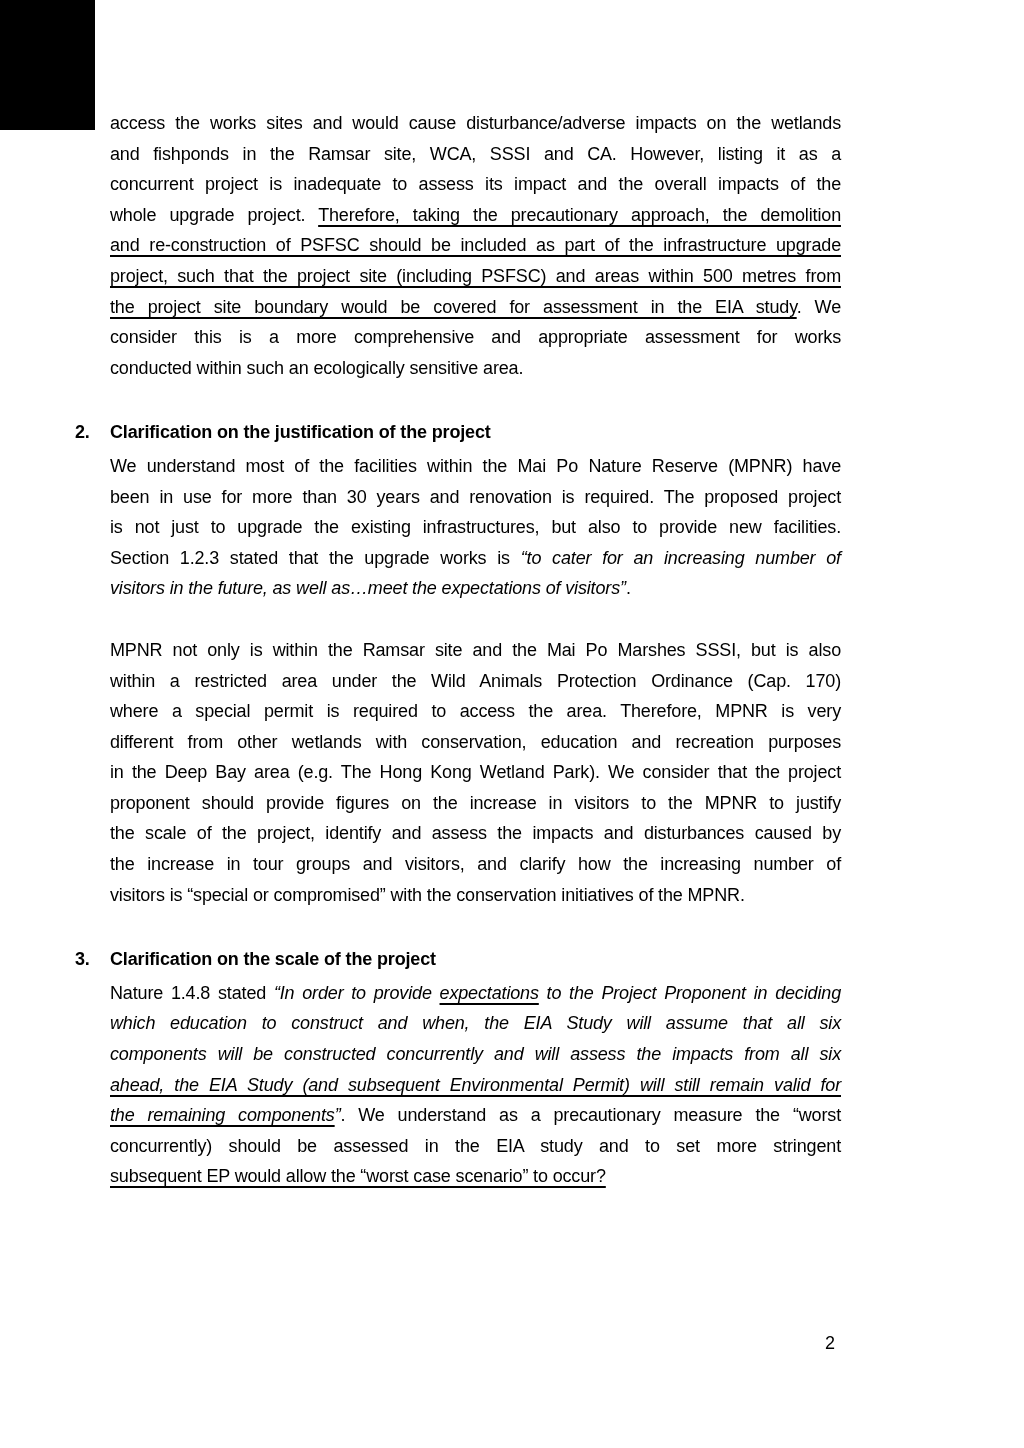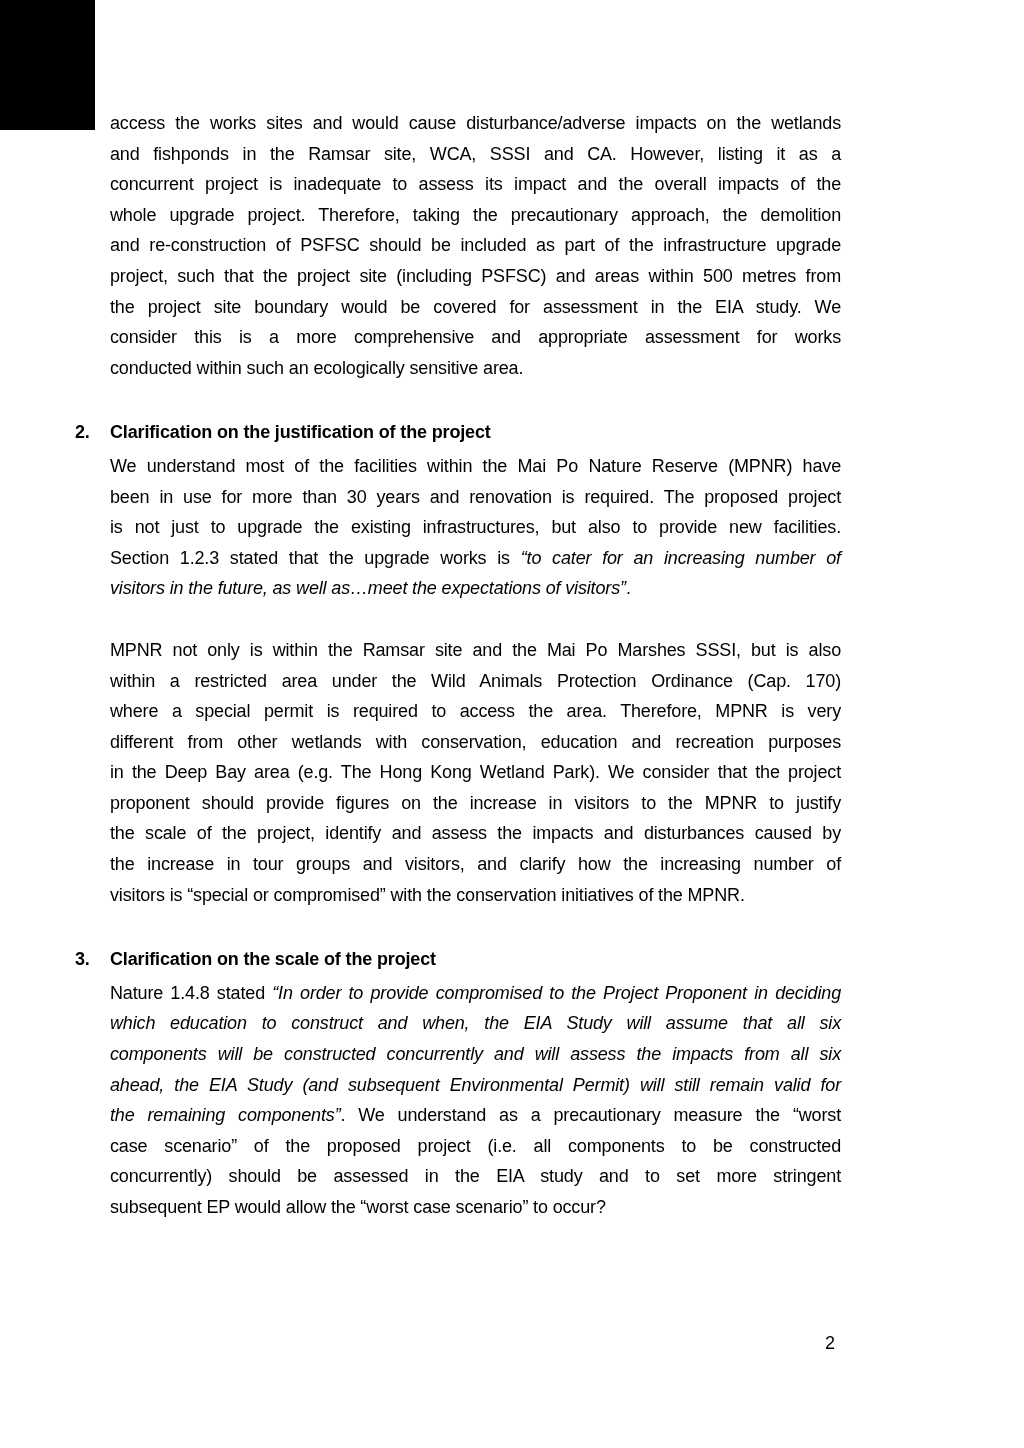--- a/index.html
+++ b/index.html
@@ -48,20 +48,21 @@
   }
   .line {
     width: 100%;
     text-align: justify;
     text-align-last: justify;
   }
   .line.last {
     text-align-last: left;
   }
   .u {
+    text-decoration: underline;
     text-decoration-thickness: 1.5px;
     text-underline-offset: 4px;
   }
   .i { font-style: italic; }
   .page-number {
     position: absolute;
     left: 816px;
     top: 1328px;
     width: 28px;
     text-align: center;
@@ -100,24 +101,23 @@
         <div class="line"><span>where a special permit is required to access the area. Therefore, MPNR is very</span></div>
         <div class="line"><span>different from other wetlands with conservation, education and recreation purposes</span></div>
         <div class="line"><span>in the Deep Bay area (e.g. The Hong Kong Wetland Park). We consider that the project</span></div>
         <div class="line"><span>proponent should provide figures on the increase in visitors to the MPNR to justify</span></div>
         <div class="line"><span>the scale of the project, identify and assess the impacts and disturbances caused by</span></div>
         <div class="line"><span>the increase in tour groups and visitors, and clarify how the increasing number of</span></div>
         <div class="line last"><span>visitors is “special or compromised” with the conservation initiatives of the MPNR.</span></div>
       </div>
       <div class="heading sec-heading"><span class="hnum">3.</span><span>Clarification on the scale of the project</span></div>
       <div class="para sec-para">
-        <div class="line"><span>Nature 1.4.8 stated </span><span class="i">“In order to provide </span><span class="u i">compromised</span><span class="i"> to the Project Proponent in deciding</span></div>
+        <div class="line"><span>Nature 1.4.8 stated </span><span class="i">“In order to provide </span><span class="u i">expectations</span><span class="i"> to the Project Proponent in deciding</span></div>
         <div class="line"><span class="i">which education to construct and when, the EIA Study will assume that all six</span></div>
         <div class="line"><span class="i">components will be constructed concurrently and will assess the impacts from all six</span></div>
         <div class="line"><span class="u i">ahead, the EIA Study (and subsequent Environmental Permit) will still remain valid for</span></div>
         <div class="line"><span class="u i">the remaining components</span><span class="i">”</span><span>. We understand as a precautionary measure the “worst</span></div>
-        <div class="line"><span>case scenario” of the proposed project (i.e. all components to be constructed</span></div>
         <div class="line"><span>concurrently) should be assessed in the EIA study and to set more stringent</span></div>
         <div class="line last"><span class="u">subsequent EP would allow the “worst case scenario” to occur?</span></div>
       </div>
     </div>
   <div class="page-number">2</div>
 </div>
 
 </body></html>

